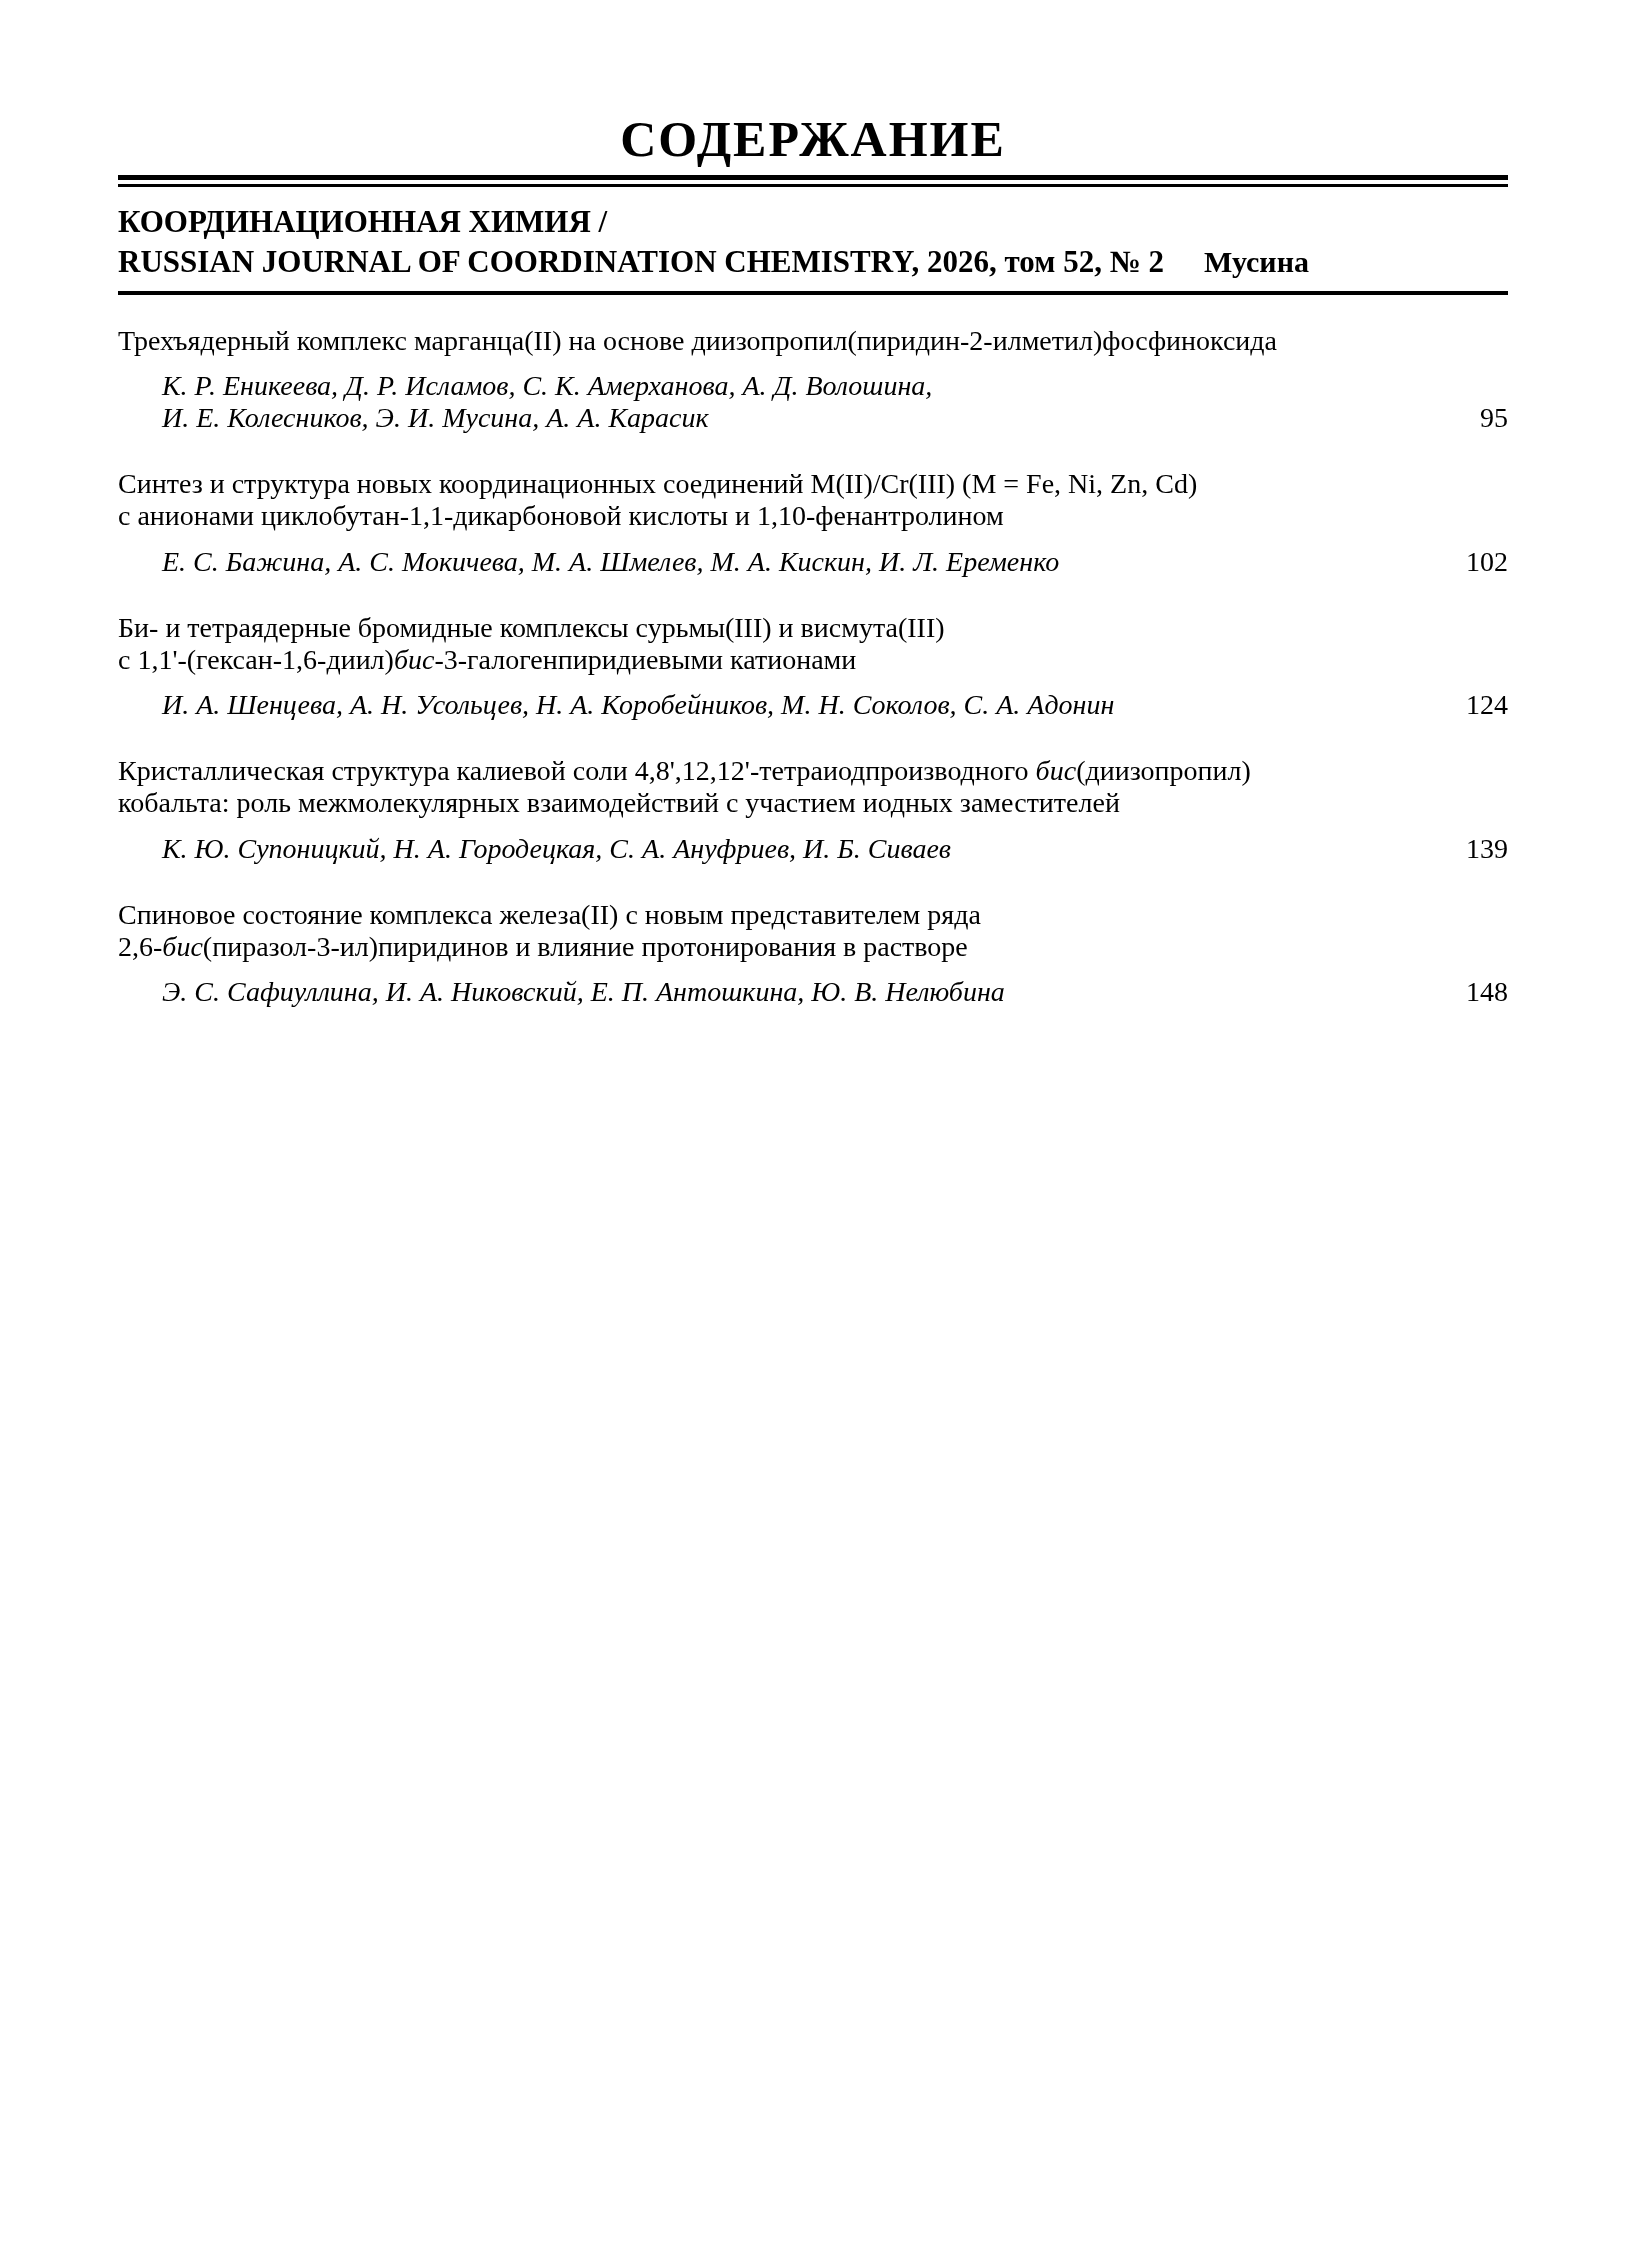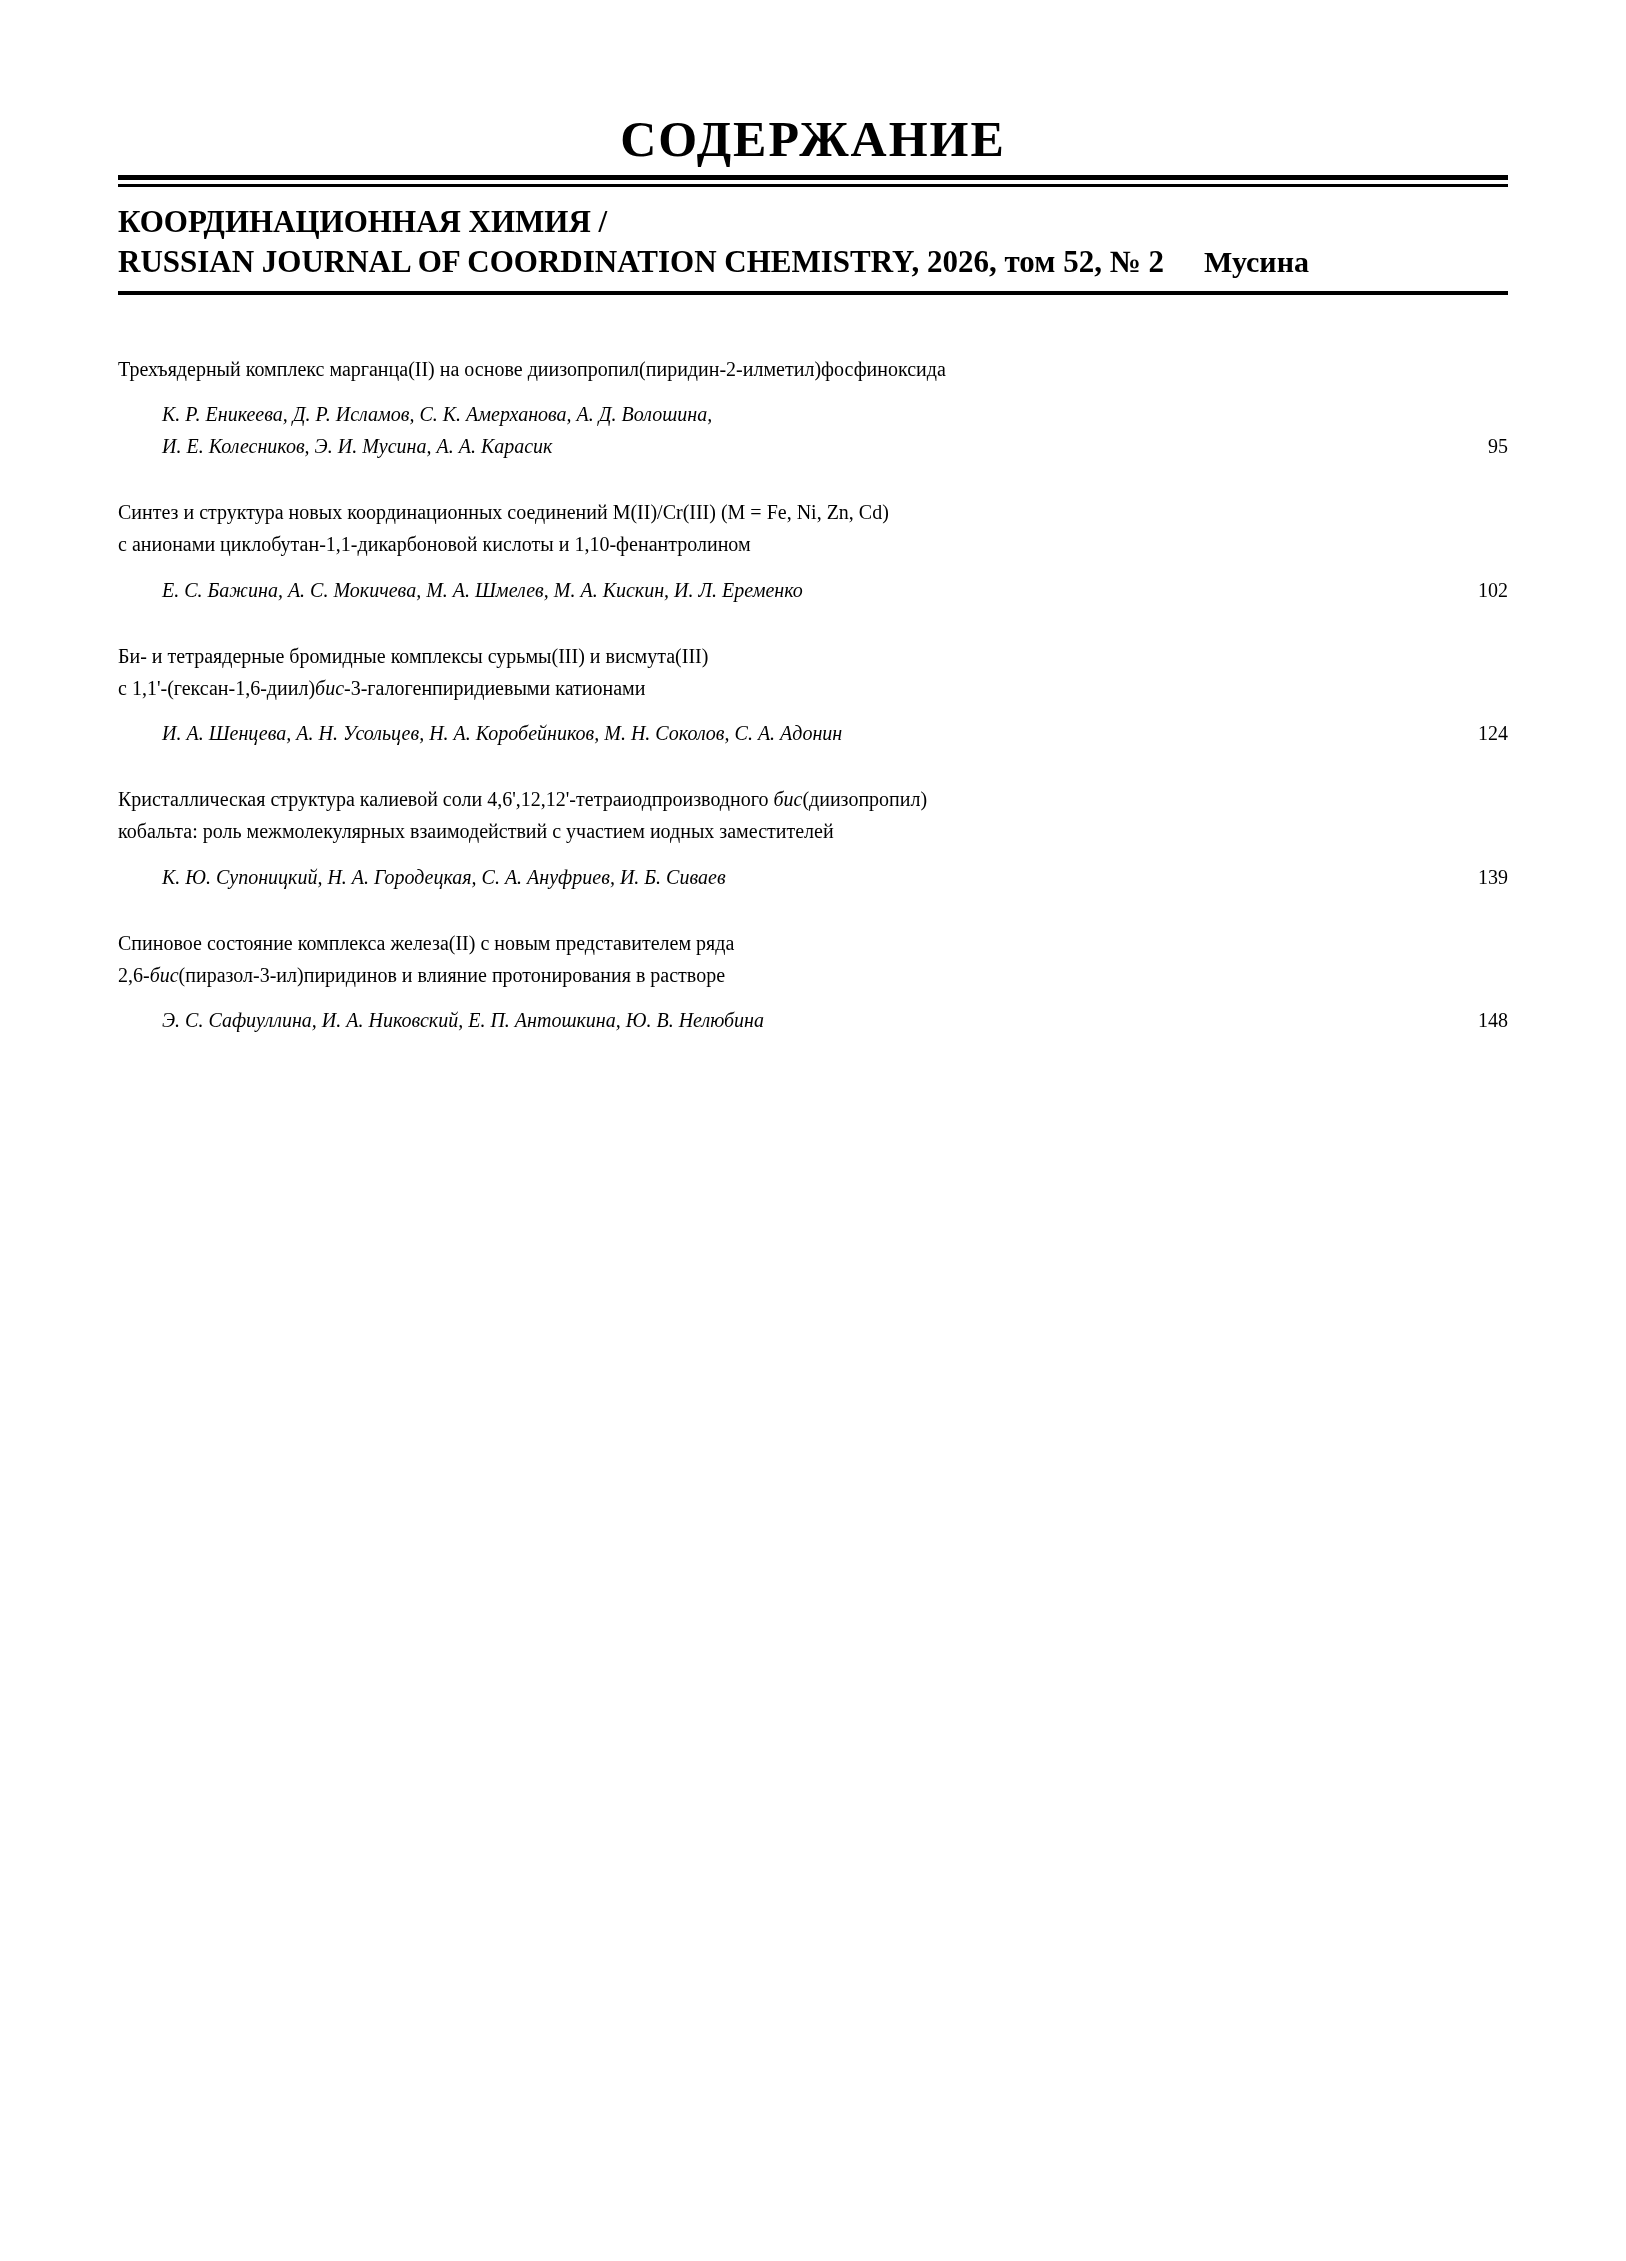--- a/index.html
+++ b/index.html
@@ -48,22 +48,22 @@
     font-size: 30px;
     line-height: 40px;
     white-space: nowrap;
     padding-left: 40px;
   }
   .single-rule {
     margin-top: 9.4px;
     border-top: 4.7px solid #000;
   }
   .entries {
-    margin-top: 58px;
-    font-size: 20px;
+    margin-top: 30px;
+    font-size: 28px;
     line-height: 32px;
   }
   .toc-entry {
     display: flex;
     align-items: flex-end;
   }
   .toc-entry + .toc-entry {
     margin-top: 34px;
   }
   .entry-main {
@@ -138,21 +138,21 @@
           </div>
           <div class="entry-authors">
             <div>И. А. Шенцева, А. Н. Усольцев, Н. А. Коробейников, М. Н. Соколов, С. А. Адонин</div>
           </div>
         </div>
         <div class="entry-page">124</div>
       </div>
       <div class="toc-entry">
         <div class="entry-main">
           <div class="entry-title">
-            <div class="title-line"><span>Кристаллическая структура калиевой соли 4,6',12,12'-тетраиодпроизводного </span><span class="it">бис</span><span>(диизопропил)</span></div>
+            <div class="title-line"><span>Кристаллическая структура калиевой соли 4,8',12,12'-тетраиодпроизводного </span><span class="it">бис</span><span>(диизопропил)</span></div>
             <div class="title-line"><span>кобальта: роль межмолекулярных взаимодействий с участием иодных заместителей</span></div>
           </div>
           <div class="entry-authors">
             <div>К. Ю. Супоницкий, Н. А. Городецкая, С. А. Ануфриев, И. Б. Сиваев</div>
           </div>
         </div>
         <div class="entry-page">139</div>
       </div>
       <div class="toc-entry">
         <div class="entry-main">

